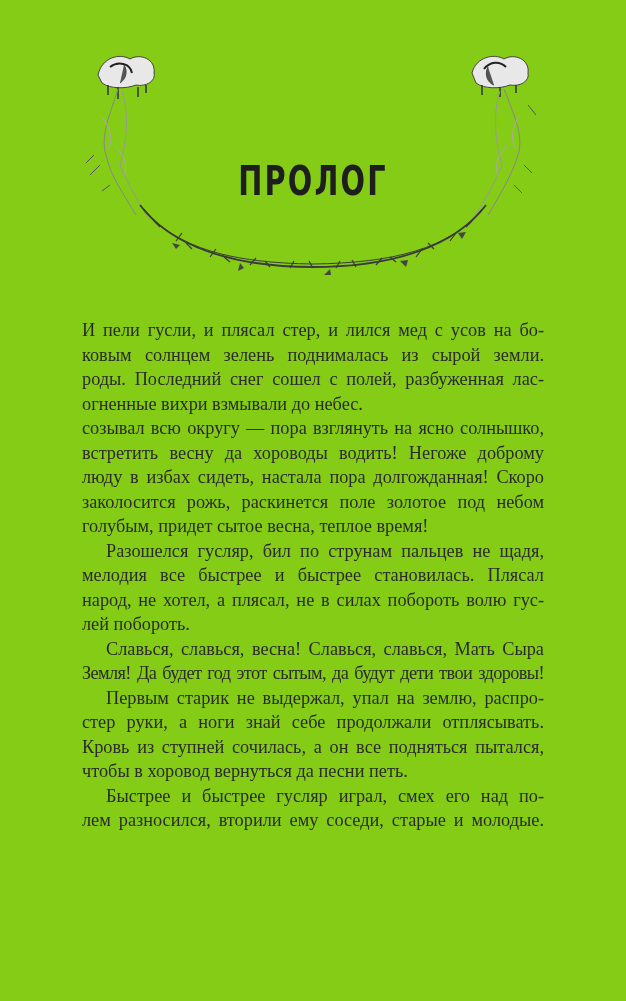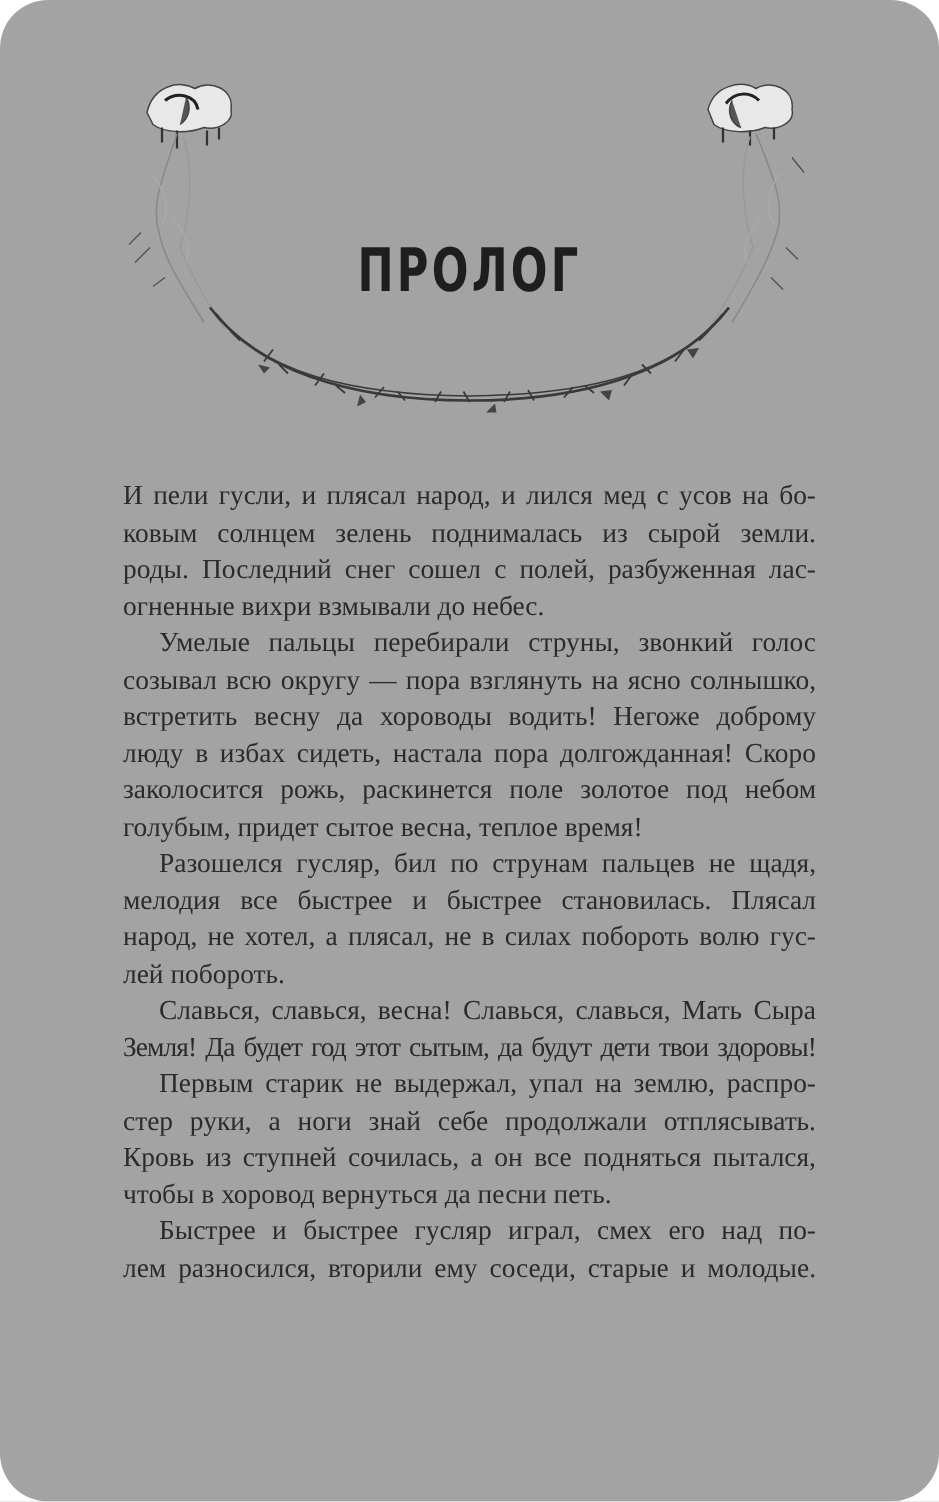--- a/index.html
+++ b/index.html
@@ -13,22 +13,21 @@
       position: relative;
       overflow: hidden;
       font-family: "Liberation Serif", "DejaVu Serif", serif;
       color: #2a2a2a;
     }
     .page {
       position: absolute;
       left: 0; top: 0;
       width: 626px;
       height: 1001px;
-      background: #a3a3a3;
-      border-radius: 32px;
+      background: #84cc16;
     }
     .ornament {
       position: absolute;
       left: 80px;
       top: 45px;
       width: 466px;
       height: 235px;
     }
     .chapter-title {
       position: absolute;
@@ -102,27 +101,26 @@
       <path d="M64 164 C96 204, 154 218, 233 219 C312 218, 370 204, 402 164" stroke-width="1"></path>
       <path d="M80 182 L74 176 M96 196 L102 188 M112 204 L106 198 M130 212 L136 204 M150 217 L144 212 M170 220 L176 213 M190 222 L185 216 M210 223 L214 216 M233 223 L229 216 M256 223 L260 216 M276 222 L272 215 M296 220 L302 213 M316 217 L310 212 M336 212 L342 204 M354 204 L348 198 M370 196 L376 188 M386 182 L392 176" stroke-width="1.2"></path>
       <path d="M100 200 l-8 -2 l4 6 z M160 218 l-2 8 l6 -3 z M250 224 l-6 6 l7 0 z M320 216 l6 6 l2 -7 z M378 188 l8 -1 l-4 7 z" fill="#444" stroke="none"></path>
     </g>
   </svg>
 
   <div class="chapter-title">ПРОЛОГ</div>
 
   <div class="body-text">
     <div>
-      <span class="line">И пели гусли, и плясал народ, и лился мед с усов на бо-</span>
+      <span class="line">И пели гусли, и плясал стер, и лился мед с усов на бо-</span>
       <span class="line">ковым солнцем зелень поднималась из сырой земли.</span>
       <span class="line">роды. Последний снег сошел с полей, разбуженная лас-</span>
       <span class="line last">огненные вихри взмывали до небес.</span>
     </div>
     <div>
-      <span class="line indent">Умелые пальцы перебирали струны, звонкий голос</span>
       <span class="line">созывал всю округу — пора взглянуть на ясно солнышко,</span>
       <span class="line">встретить весну да хороводы водить! Негоже доброму</span>
       <span class="line">люду в избах сидеть, настала пора долгожданная! Скоро</span>
       <span class="line">заколосится рожь, раскинется поле золотое под небом</span>
       <span class="line last">голубым, придет сытое весна, теплое время!</span>
     </div>
     <div>
       <span class="line indent">Разошелся гусляр, бил по струнам пальцев не щадя,</span>
       <span class="line">мелодия все быстрее и быстрее становилась. Плясал</span>
       <span class="line">народ, не хотел, а плясал, не в силах побороть волю гус-</span>

